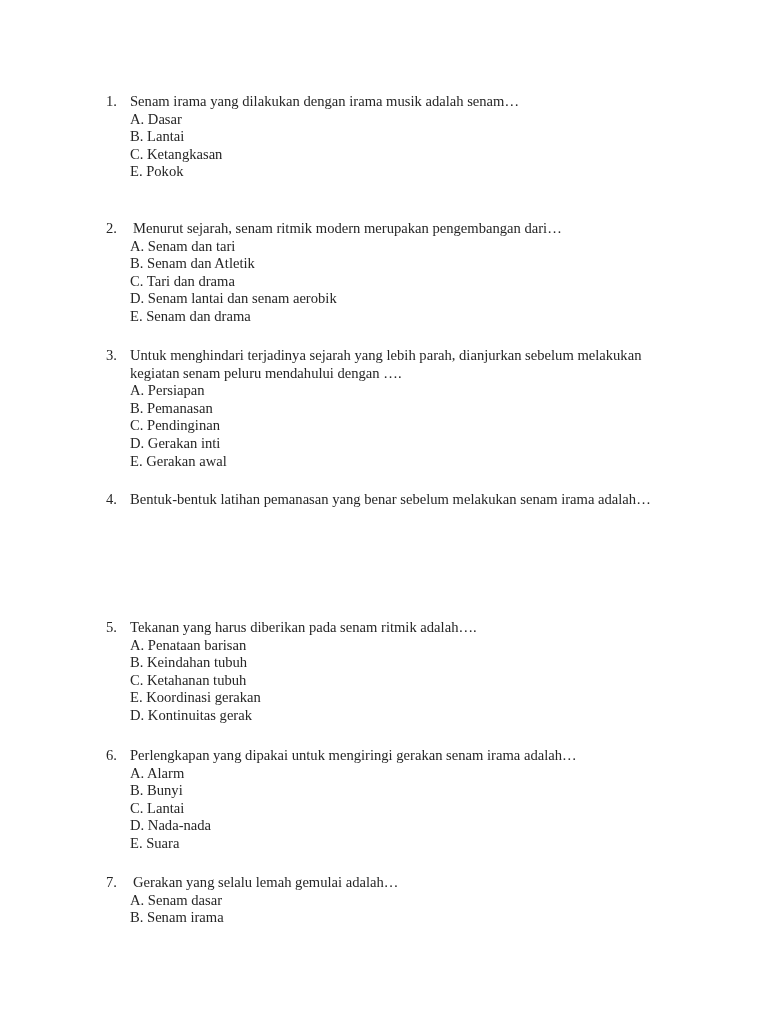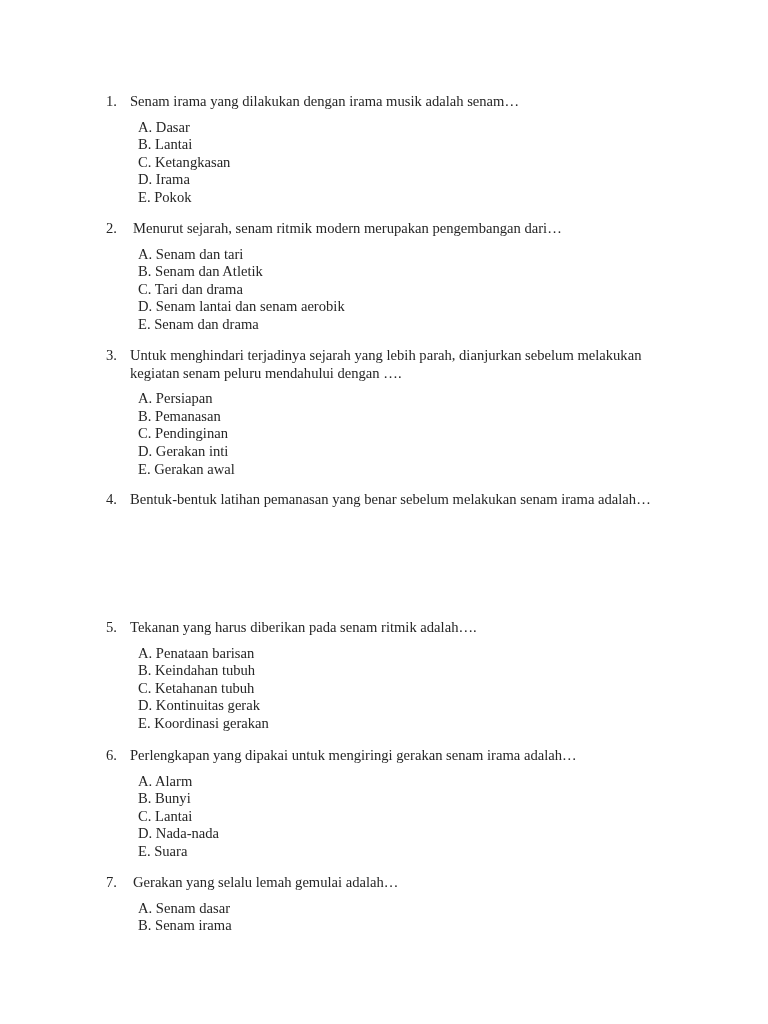--- a/index.html
+++ b/index.html
@@ -38,21 +38,21 @@
     .q-num {
       position: absolute;
       left: 0;
       top: 0;
     }
     .q-text.indent1 {
       padding-left: 3px;
       margin-top: 24px;
     }
     .options {
-      margin: 8px;
+      margin: 0;
       padding: 0 0 0 24px;
       list-style: none;
     }
     .options li {
       line-height: 17.6px;
       white-space: nowrap;
     }
   </style>
 </head>
 <body>
@@ -61,21 +61,20 @@
 
   <div class="question" style="top:93px;">
     <div class="q-line">
       <span class="q-num">1.</span>
       <span class="q-text">Senam irama yang dilakukan dengan irama musik adalah senam…</span>
     </div>
     <ul class="options">
       <li>A. Dasar</li>
       <li>B. Lantai</li>
       <li>C. Ketangkasan</li>
-      <li>D. Irama</li>
       <li>E. Pokok</li>
     </ul>
   </div>
 
   <div class="question" style="top:220px;">
     <div class="q-line">
       <span class="q-num">2.</span>
       <span class="q-text indent1">Menurut sejarah, senam ritmik modern merupakan pengembangan dari…</span>
     </div>
     <ul class="options">
@@ -113,22 +112,22 @@
 
   <div class="question" style="top:619px;">
     <div class="q-line">
       <span class="q-num">5.</span>
       <span class="q-text">Tekanan yang harus diberikan pada senam ritmik adalah….</span>
     </div>
     <ul class="options">
       <li>A. Penataan barisan</li>
       <li>B. Keindahan tubuh</li>
       <li>C. Ketahanan tubuh</li>
+      <li>E. Koordinasi gerakan</li>
       <li>D. Kontinuitas gerak</li>
-      <li>E. Koordinasi gerakan</li>
     </ul>
   </div>
 
   <div class="question" style="top:747px;">
     <div class="q-line">
       <span class="q-num">6.</span>
       <span class="q-text">Perlengkapan yang dipakai untuk mengiringi gerakan senam irama adalah…</span>
     </div>
     <ul class="options">
       <li>A. Alarm</li>

